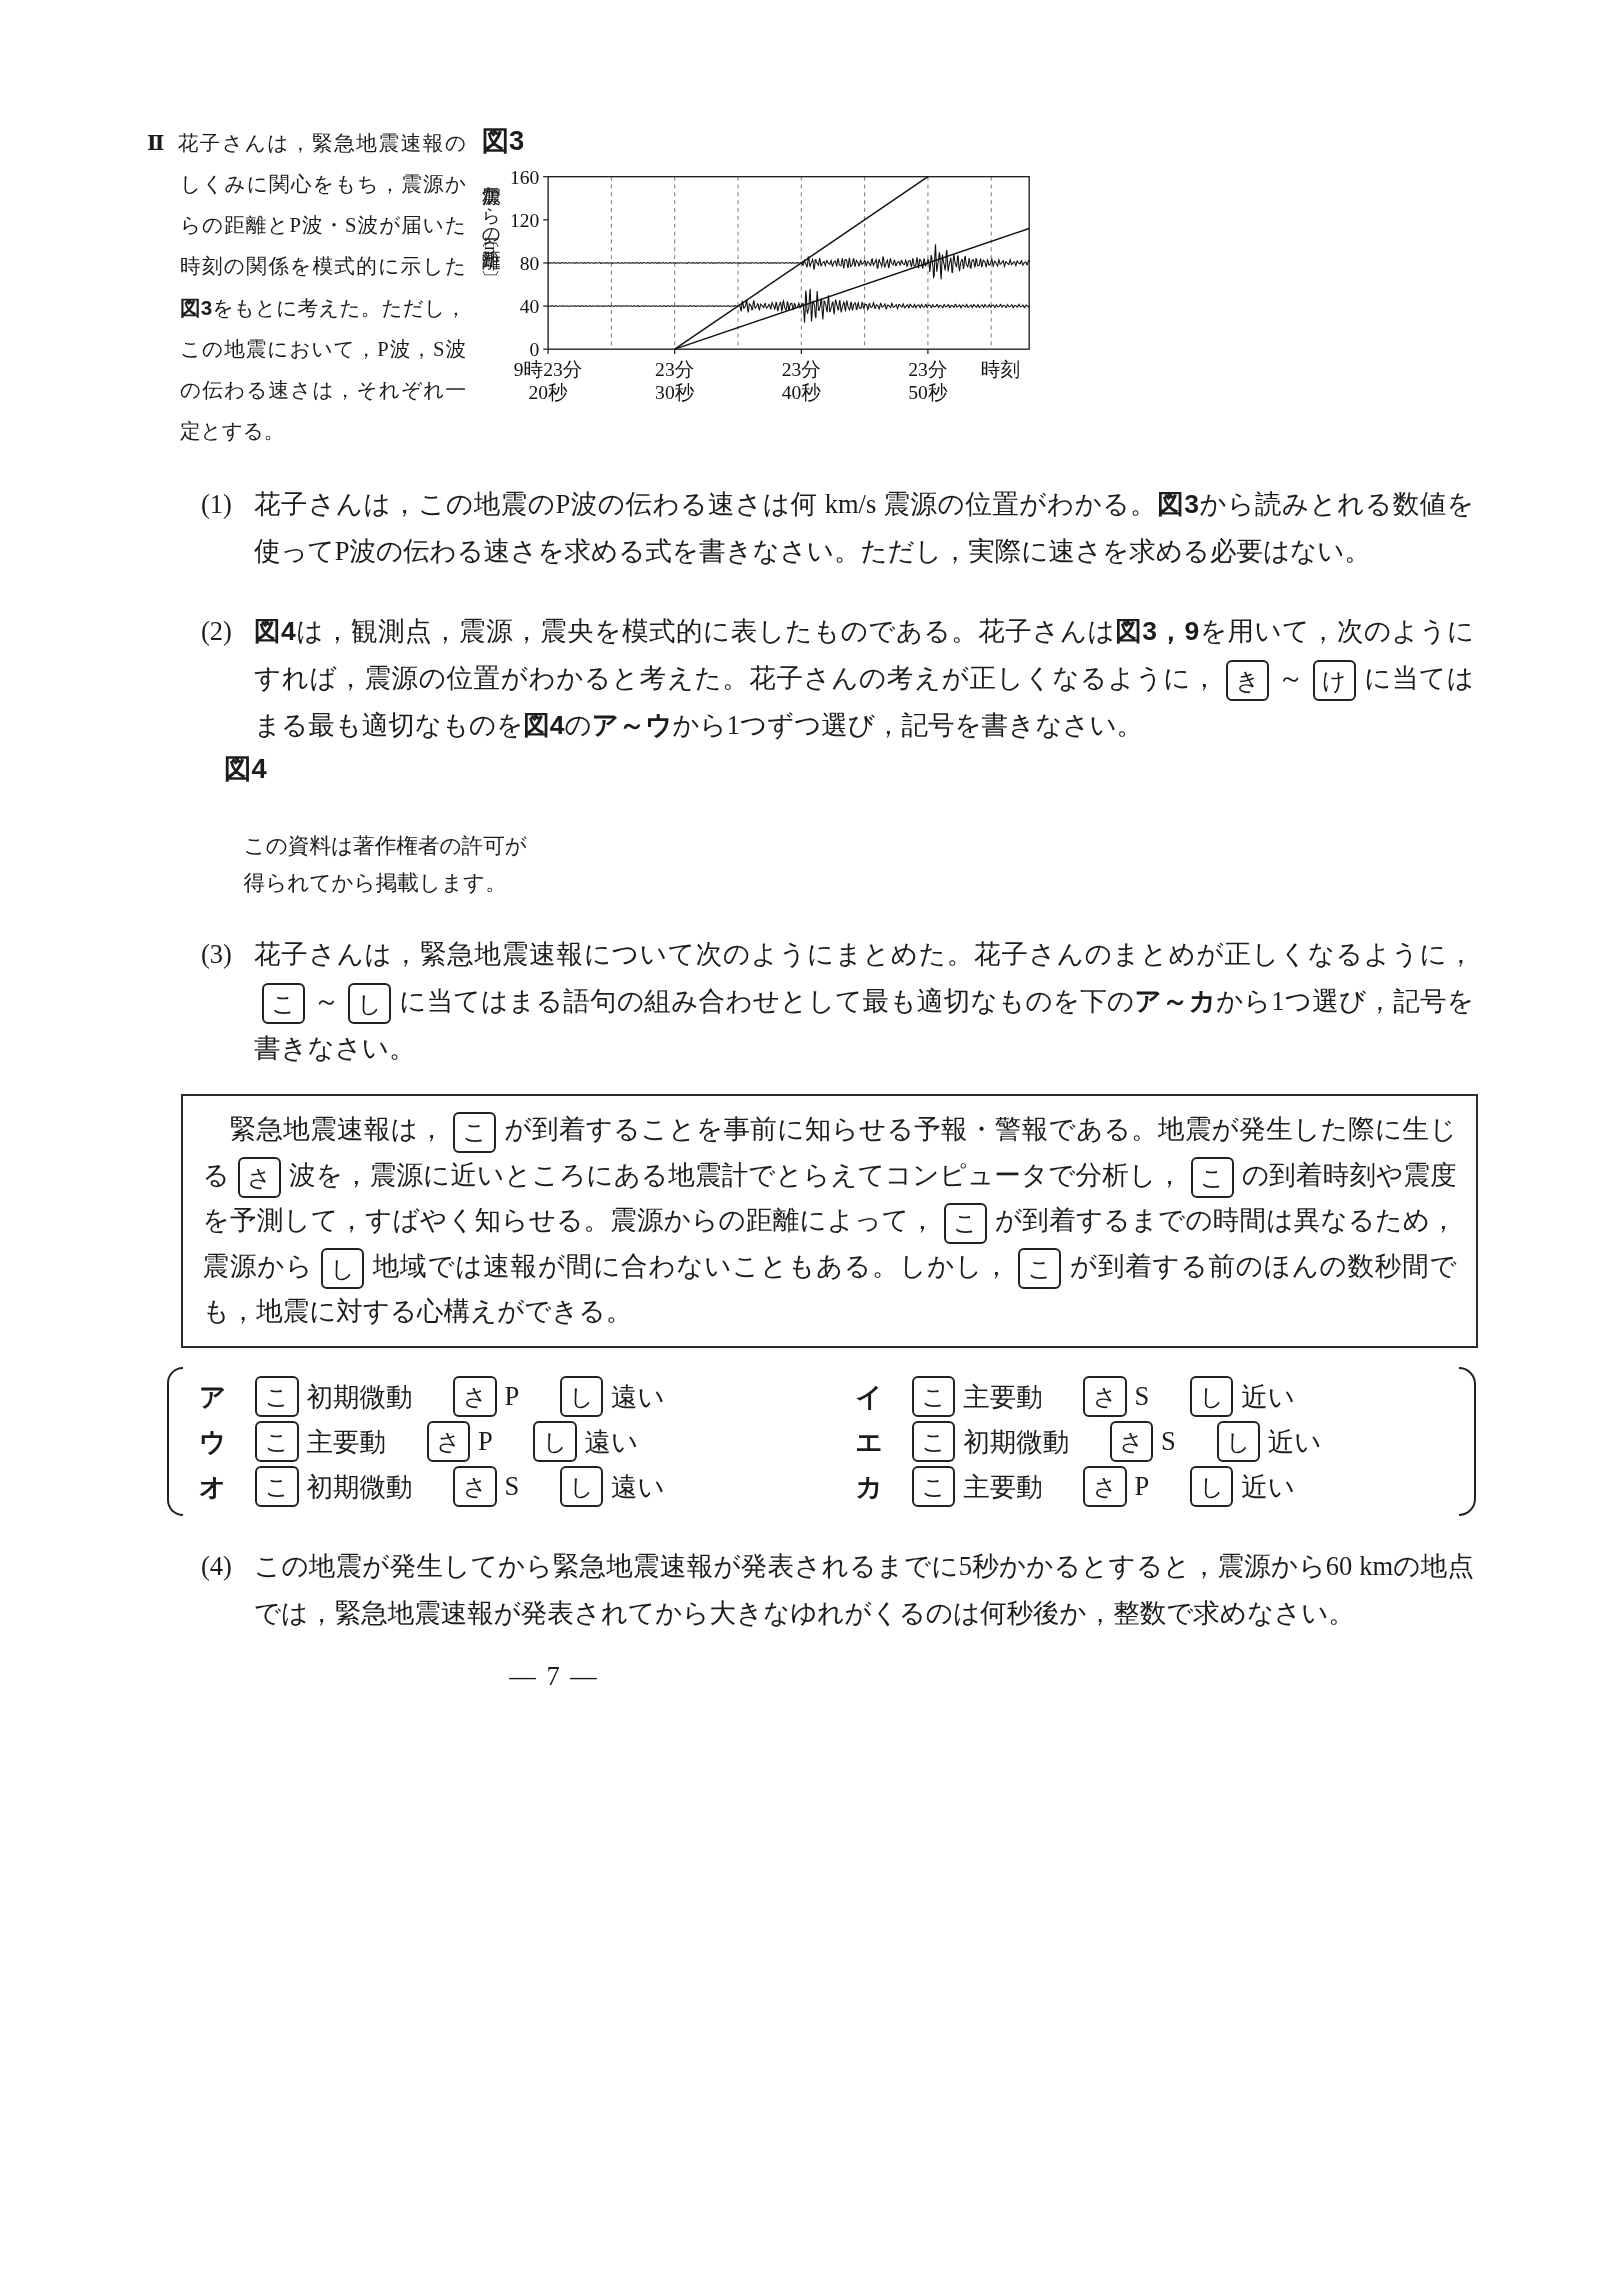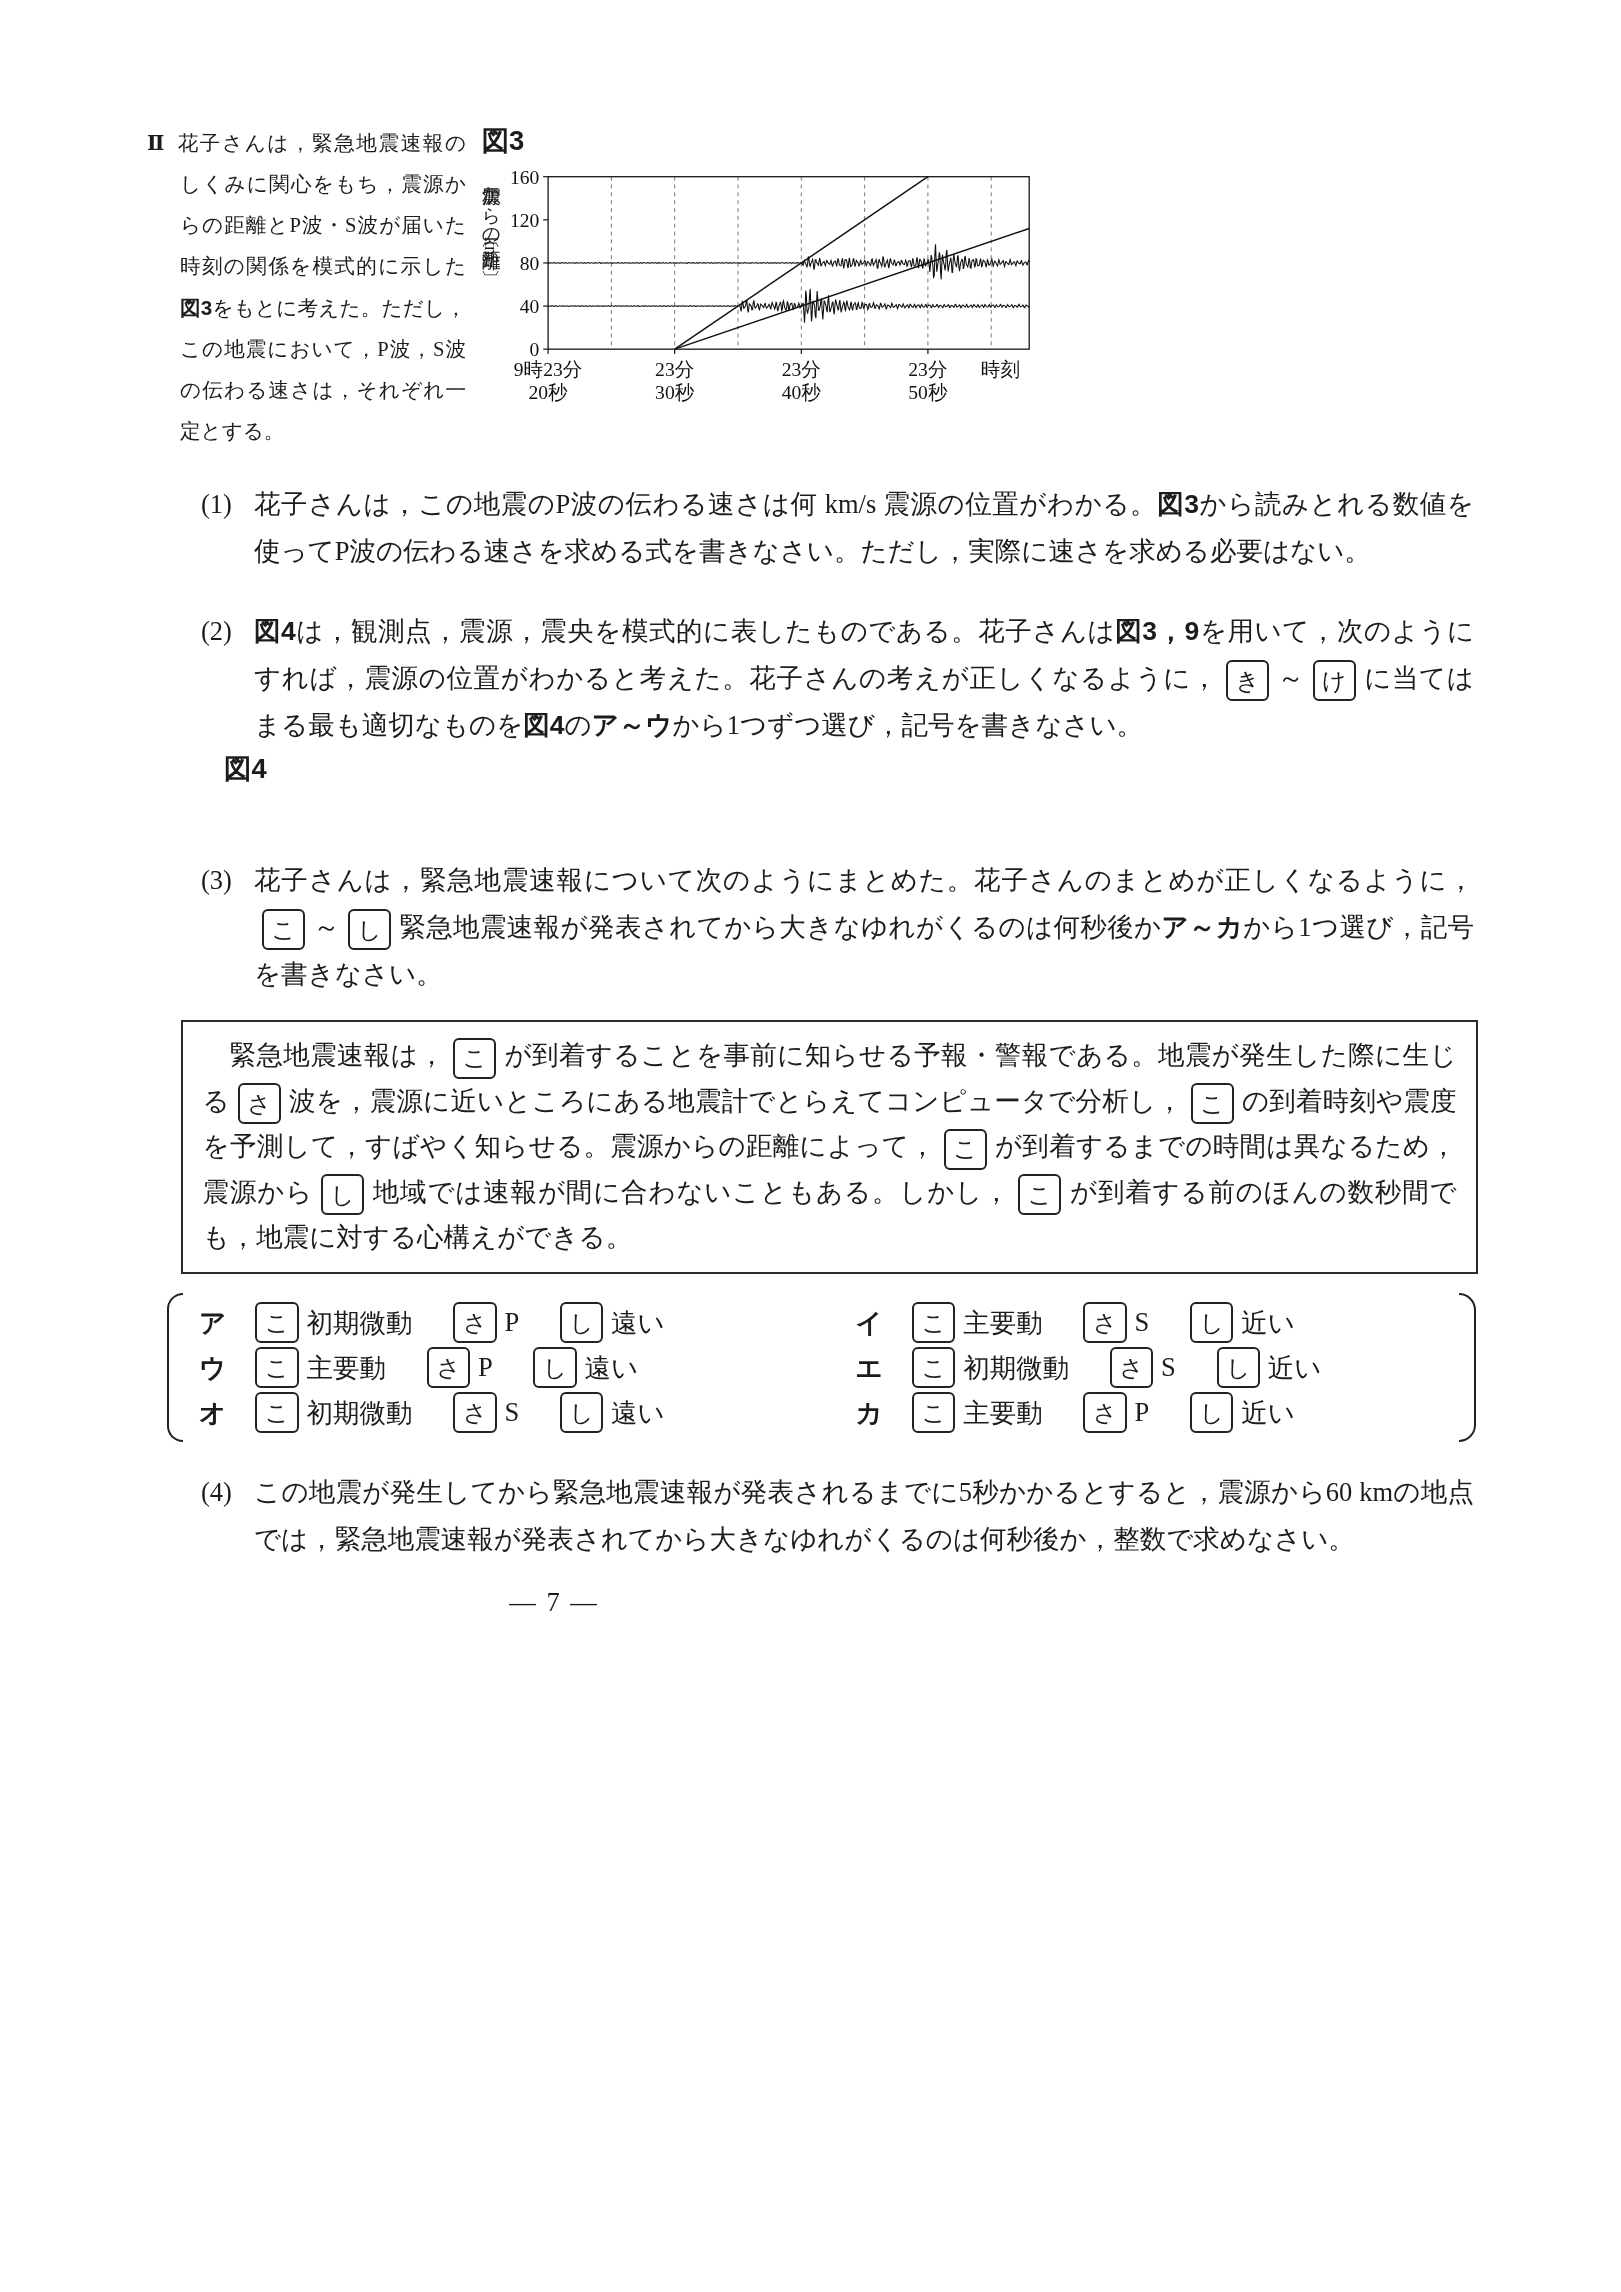--- a/index.html
+++ b/index.html
@@ -122,26 +122,30 @@
     </div>
 
     <div class="q q2">
       <div class="qnum">(2)</div>
       <div class="qbody"><span class="g">図4</span><span>は，観測点，震源，震央を模式的に表したものである。花子さんは</span><span class="g">図3，9</span><span>を用いて，次のようにすれば，震源の位置がわかると考えた。花子さんの考えが正しくなるように，</span><span class="ansbox">き</span><span>～</span><span class="ansbox">け</span><span>に当てはまる最も適切なものを</span><span class="g">図4</span><span>の</span><span class="g">ア～ウ</span><span>から1つずつ選び，記号を書きなさい。</span></div>
     </div>
 
     <div class="fig4-row">
       <div class="fig4-col">
         <div class="fig4-title">図4</div>
+        <div class="notice">
+          <div>この資料は著作権者の許可が</div>
+          <div>得られてから掲載します。</div>
+        </div>
       </div>
     </div>
 
     <div class="q q3">
       <div class="qnum">(3)</div>
-      <div class="qbody"><span>花子さんは，緊急地震速報について次のようにまとめた。花子さんのまとめが正しくなるように，</span><span class="ansbox">こ</span><span>～</span><span class="ansbox">し</span><span>緊急地震速報が発表されてから大きなゆれがくるのは何秒後か</span><span class="g">ア～カ</span><span>から1つ選び，記号を書きなさい。</span></div>
+      <div class="qbody"><span>花子さんは，緊急地震速報について次のようにまとめた。花子さんのまとめが正しくなるように，</span><span class="ansbox">こ</span><span>～</span><span class="ansbox">し</span><span>に当てはまる語句の組み合わせとして最も適切なものを下の</span><span class="g">ア～カ</span><span>から1つ選び，記号を書きなさい。</span></div>
     </div>
 
     <div class="box3"><span>　緊急地震速報は，</span><span class="ansbox">こ</span><span>が到着することを事前に知らせる予報・警報である。地震が発生した際に生じる</span><span class="ansbox">さ</span><span>波を，震源に近いところにある地震計でとらえてコンピュータで分析し，</span><span class="ansbox">こ</span><span>の到着時刻や震度を予測して，すばやく知らせる。震源からの距離によって，</span><span class="ansbox">こ</span><span>が到着するまでの時間は異なるため，震源から</span><span class="ansbox">し</span><span>地域では速報が間に合わないこともある。しかし，</span><span class="ansbox">こ</span><span>が到着する前のほんの数秒間でも，地震に対する心構えができる。</span></div>
 
     <div class="choices-wrap">
       <div class="bracket bl"></div>
       <div class="choices-grid">
           <div class="choice">
             <span class="g clab">ア</span>
             <span class="ansbox">こ</span>

